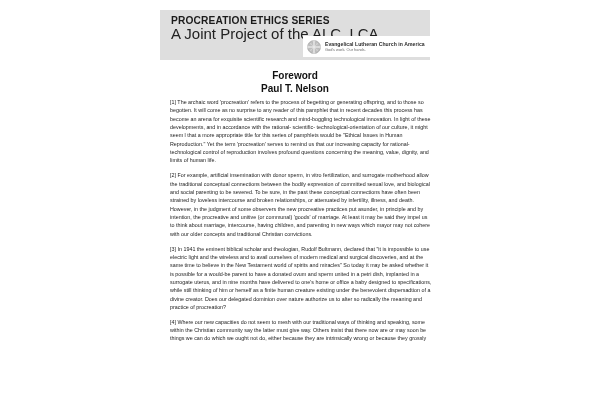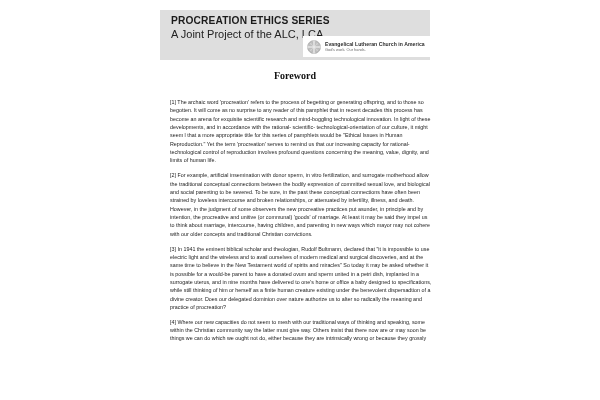--- a/index.html
+++ b/index.html
@@ -40,21 +40,21 @@
   .series-title {
     font-size: 10.2px;
     font-weight: bold;
     letter-spacing: 0.15px;
     color: #1b1b1b;
     line-height: 12.5px;
     white-space: nowrap;
   }
 
   .series-sub {
-    font-size: 11px;
+    font-size: 15px;
     font-weight: normal;
     color: #222222;
     line-height: 12.2px;
     white-space: nowrap;
   }
 
   
   .logo-box {
     position: absolute;
     left: 303px;
@@ -112,21 +112,20 @@
   .doc-title {
     position: absolute;
     left: 160px;
     top: 70px;
     width: 270px;
     text-align: center;
     font-size: 10px;
     font-weight: bold;
     color: #111111;
     line-height: 12.5px;
-    font-family: Liberation Serif, serif;
   }
 
   .doc-title .line2 {
     display: block;
   }
 
   
   .body-col {
     position: absolute;
     left: 170px;
@@ -168,20 +167,21 @@
       <ellipse cx="16" cy="16" rx="15" ry="7" fill="none" stroke="#d4d4d4" stroke-width="1"></ellipse>
     </svg>
     <div class="logo-text">
       <div class="logo-name">Evangelical Lutheran Church in America</div>
       <div class="logo-tagline">God's work. Our hands.</div>
     </div>
   </div>
 
   <div class="doc-title">
     <span>Foreword</span>
+    <span class="line2">Paul T. Nelson</span>
   </div>
 
   <div class="body-col">
     <p class="para">[1] The archaic word 'procreation' refers to the process of begetting or generating offspring, and to those so begotten. It will come as no surprise to any reader of this pamphlet that in recent decades this process has become an arena for exquisite scientific research and mind-boggling technological innovation. In light of these developments, and in accordance with the rational- scientific- technological-orientation of our culture, it might seem l that a more appropriate title for this series of pamphlets would be "Ethical Issues in Human Reproduction." Yet the term 'procreation' serves to remind us that our increasing capacity for rational-technological control of reproduction involves profound questions concerning the meaning, value, dignity, and limits of human life.</p>
     <p class="para">[2] For example, artificial insemination with donor sperm, in vitro fertilization, and surrogate motherhood allow the traditional conceptual connections between the bodily expression of committed sexual love, and biological and social parenting to be severed. To be sure, in the past these conceptual connections have often been strained by loveless intercourse and broken relationships, or attenuated by infertility, illness, and death. However, in the judgment of some observers the new procreative practices put asunder, in principle and by intention, the procreative and unitive (or communal) 'goods' of marriage. At least it may be said they impel us to think about marriage, intercourse, having children, and parenting in new ways which mayor may not cohere with our older concepts and traditional Christian convictions.</p>
     <p class="para">[3] In 1941 the eminent biblical scholar and theologian, Rudolf Bultmann, declared that "it is impossible to use electric light and the wireless and to avail ourselves of modern medical and surgical discoveries, and at the same time to believe in the New Testament world of spirits and miracles" So today it may be asked whether it is possible for a would-be parent to have a donated ovum and sperm united in a petri dish, implanted in a surrogate uterus, and in nine months have delivered to one's home or office a baby designed to specifications, while still thinking of him or herself as a finite human creature existing under the benevolent dispersadtion of a divine creator. Does our delegated dominion over nature authorize us to alter so radically the meaning and practice of procreation?</p>
     <p class="para">[4] Where our new capacities do not seem to mesh with our traditional ways of thinking and speaking, some within the Christian community say the latter must give way. Others insist that there now are or may soon be things we can do which we ought not do, either because they are intrinsically wrong or because they grossly</p>
   </div>
 
 </div>

